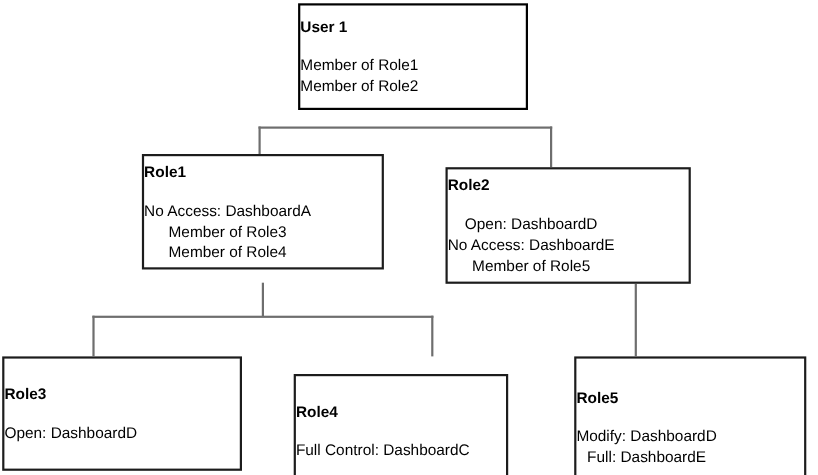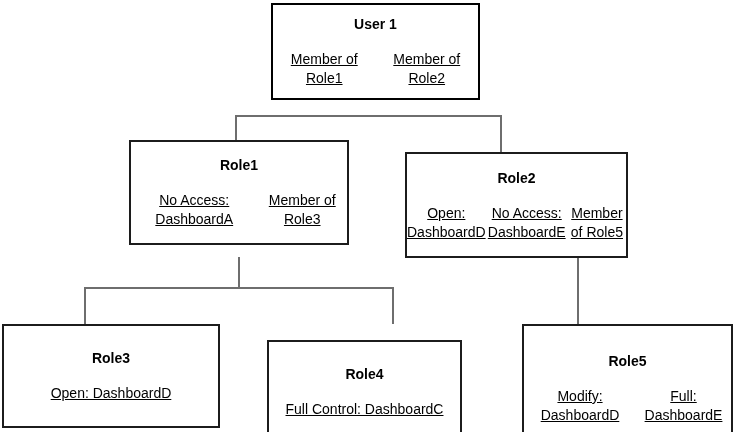--- a/index.html
+++ b/index.html
@@ -17,37 +17,36 @@
     overflow: hidden;
   }
   .node {
     position: absolute;
     box-sizing: border-box;
     background: #ffffff;
     border: 2px solid #1c1c1c;
     display: flex;
     flex-direction: column;
     justify-content: center;
-    align-items: center;
+    align-items: flex-start;
     text-align: center;
     font-size: 14px;
     line-height: 19px;
     z-index: 2;
   }
   .node-user {
     border-color: #000000;
   }
   .node-title {
     font-weight: bold;
     margin-bottom: 16px;
   }
   .node-body {
     display: flex;
-    flex-direction: row;
-    text-decoration: underline;
+    flex-direction: column;
   }
   .connector {
     position: absolute;
     background: #6e6e6e;
     z-index: 1;
   }
   
   #n-user1 { left: 271px; top: 3px;   width: 209px; height: 97px;  }
   #n-role1 { left: 129px; top: 140px; width: 220px; height: 105px; }
   #n-role2 { left: 405px; top: 152px; width: 223px; height: 106px; }
@@ -84,20 +83,21 @@
       <span>Member of Role1</span>
       <span>Member of Role2</span>
     </div>
   </div>
 
   <div class="node" id="n-role1">
     <div class="node-title">Role1</div>
     <div class="node-body">
       <span>No Access: DashboardA</span>
       <span>Member of Role3</span>
+      <span>Member of Role4</span>
     </div>
   </div>
 
   <div class="node" id="n-role2">
     <div class="node-title">Role2</div>
     <div class="node-body">
       <span>Open: DashboardD</span>
       <span>No Access: DashboardE</span>
       <span>Member of Role5</span>
     </div>

